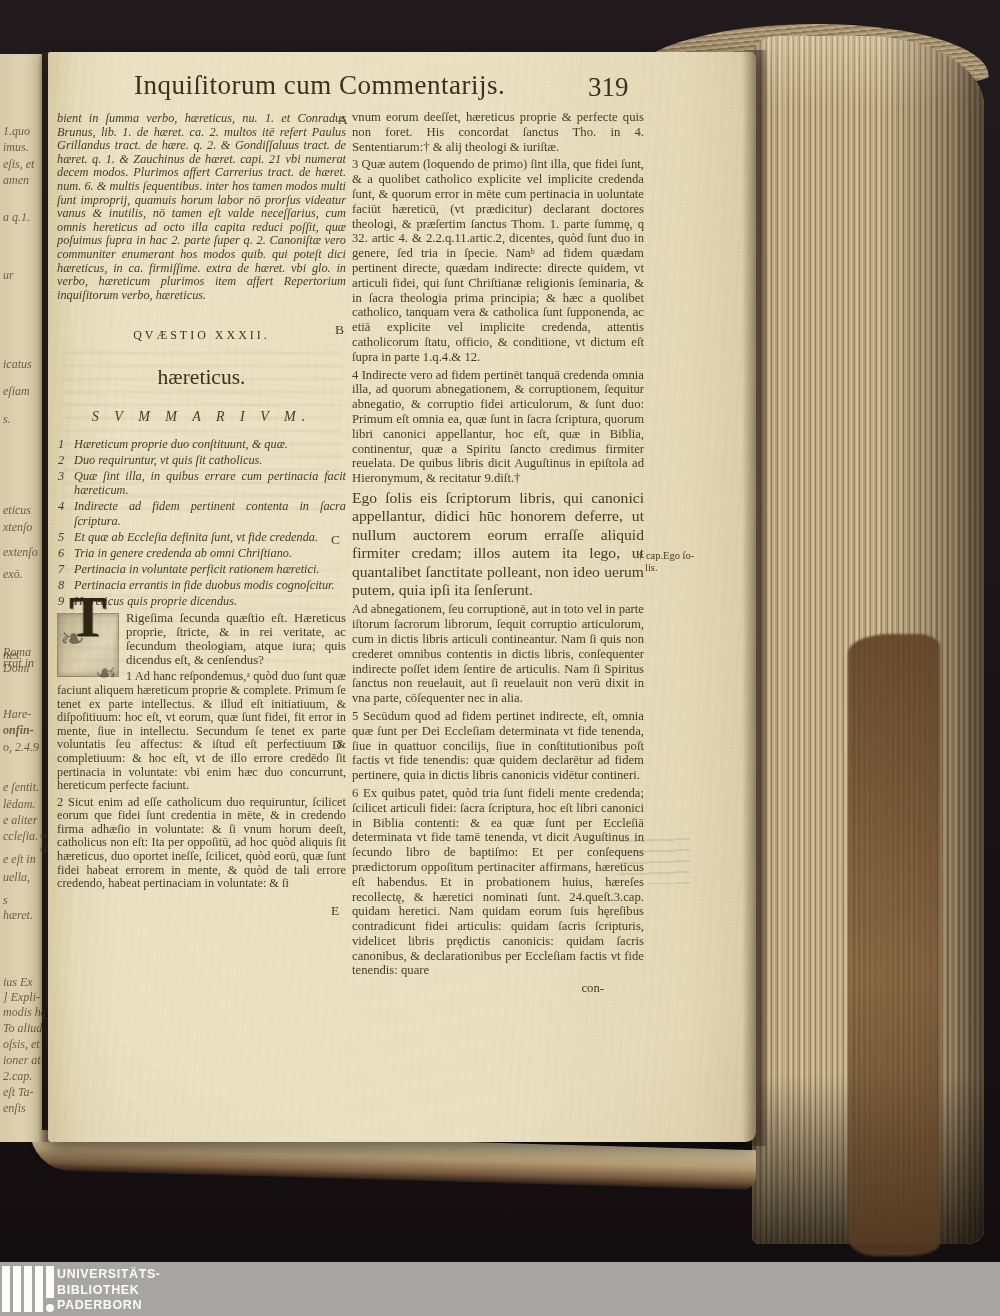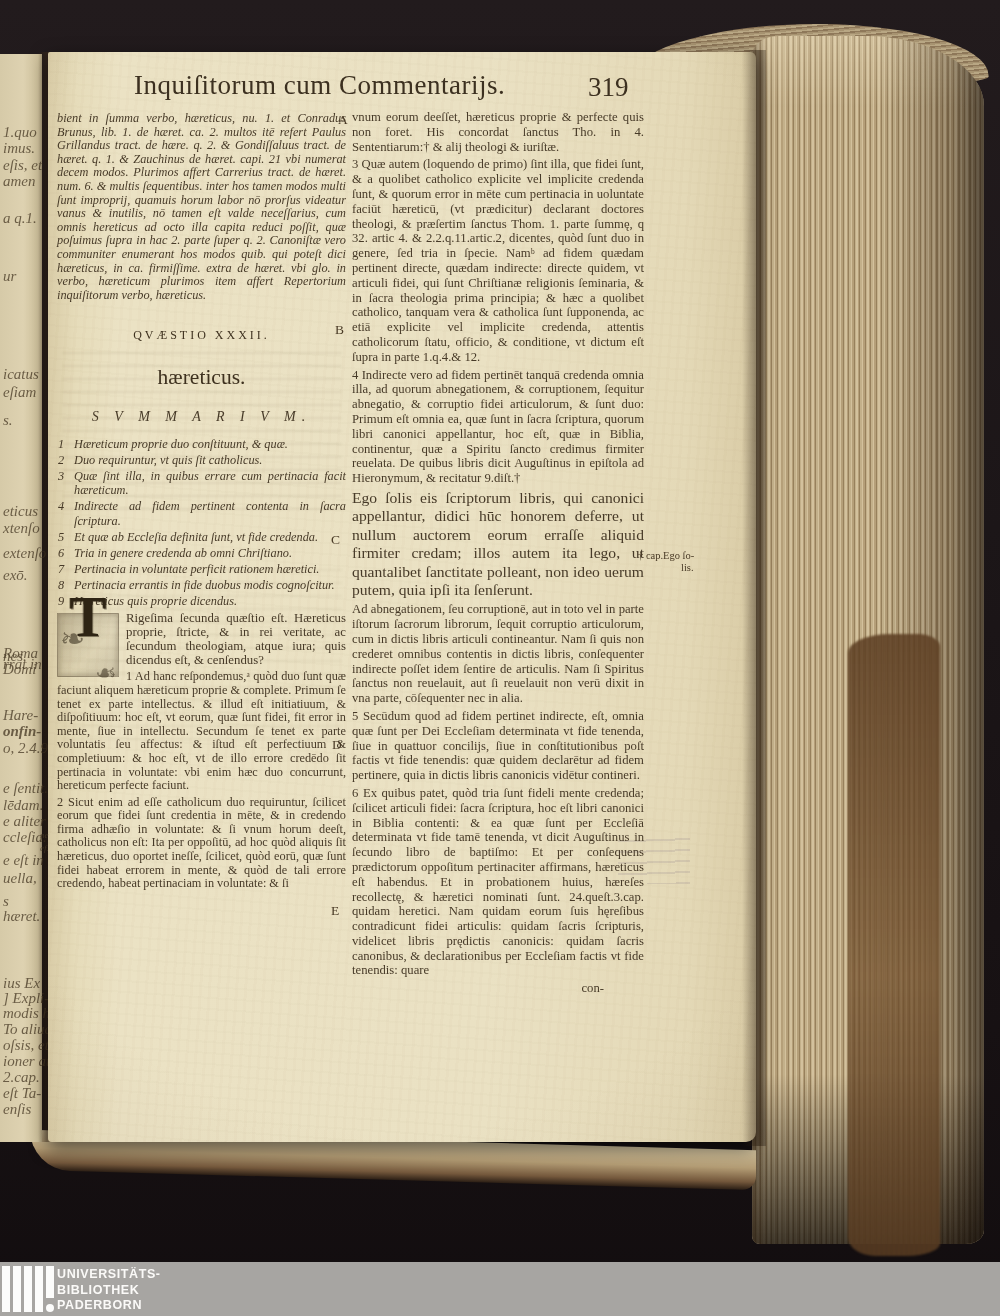--- a/index.html
+++ b/index.html
@@ -68,24 +68,24 @@
     border:1px solid rgba(56,44,26,.35);box-shadow:inset 0 0 6px rgba(56,44,26,.35);}
   .initial .glyph{position:absolute;left:0;right:0;top:-4px;text-align:center;font-size:56px;font-weight:bold;color:#2e2414;
     text-shadow:1px 1px 0 rgba(46,36,20,.5),-1px 0 0 rgba(46,36,20,.35);}
   .initial .orn{position:absolute;left:2px;top:18px;font-size:30px;color:rgba(46,36,20,.55);}
   .initial .orn2{position:absolute;right:1px;bottom:-6px;font-size:26px;color:rgba(46,36,20,.5);transform:scaleX(-1);}
   .quote-block{font-size:15.6px;line-height:18.4px;margin:2px 0 3px 0;}
   .catchword{text-align:right;padding-right:40px;}
 
   .margin-letter{position:absolute;font-size:13.5px;color:#4a3b27;}
   .note-right{position:absolute;left:638px;top:550px;width:72px;font-size:10.5px;line-height:12px;color:#4a3b27;}
-  .note-right .l2{padding-left:7px;margin-left:36px;}
+  .note-right .l2{padding-left:7px;}
 
   .gutter-frags{position:absolute;left:0;top:0;width:54px;height:1142px;}
-  .gutter-frags .frag{position:absolute;left:3px;font-size:15px;font-style:italic;color:rgba(74,60,40,.78);white-space:nowrap;}
+  .gutter-frags .frag{position:absolute;left:3px;font-size:12px;font-style:italic;color:rgba(74,60,40,.78);white-space:nowrap;}
   .page-notes{position:absolute;left:40px;top:0;width:16px;}
   .page-notes .frag{position:absolute;font-size:9px;font-style:italic;color:rgba(74,60,40,.7);}
 
   
   .hand{position:absolute;left:618px;top:832px;width:72px;height:52px;filter:blur(.7px);opacity:.5;
     background:repeating-linear-gradient(-2deg,rgba(96,80,110,.28) 0 2px,rgba(0,0,0,0) 2px 11px);}
 
   
   .banner{position:absolute;left:0;top:1262px;width:1000px;height:54px;background:#a7a5a2;
     font-family:"Liberation Sans","DejaVu Sans",sans-serif;}
@@ -108,21 +108,21 @@
   <div class="page-bottom-edge"></div>
 
   <div class="left-sliver"></div>
   <div class="gutter-frags">
       <div class="frag" style="top: 124px;">1.quo</div>
       <div class="frag" style="top: 140px;">imus.</div>
       <div class="frag" style="top: 157px;">eſis, et</div>
       <div class="frag" style="top: 173px;">amen</div>
       <div class="frag" style="top: 190px; margin-top: 20px;">a q.1.</div>
       <div class="frag" style="top: 268px;">ur</div>
-      <div class="frag" style="top: 366px;">icatus</div>
+      <div class="frag" style="top: 357px;">icatus</div>
       <div class="frag" style="top: 384px;">eſiam</div>
       <div class="frag" style="top: 412px;">s.</div>
       <div class="frag" style="top: 503px;">eticus</div>
       <div class="frag" style="top: 520px;">xtenſo</div>
       <div class="frag" style="top: 545px;">extenſo</div>
       <div class="frag" style="top: 567px;">exō.</div>
       <div class="frag" style="top: 645px;">Roma</div>
       <div class="frag" style="top: 661px;">Domi</div>
       <div class="frag" style="top: 648px;">nes.</div>
       <div class="frag" style="top: 656px;">rrat in</div>

